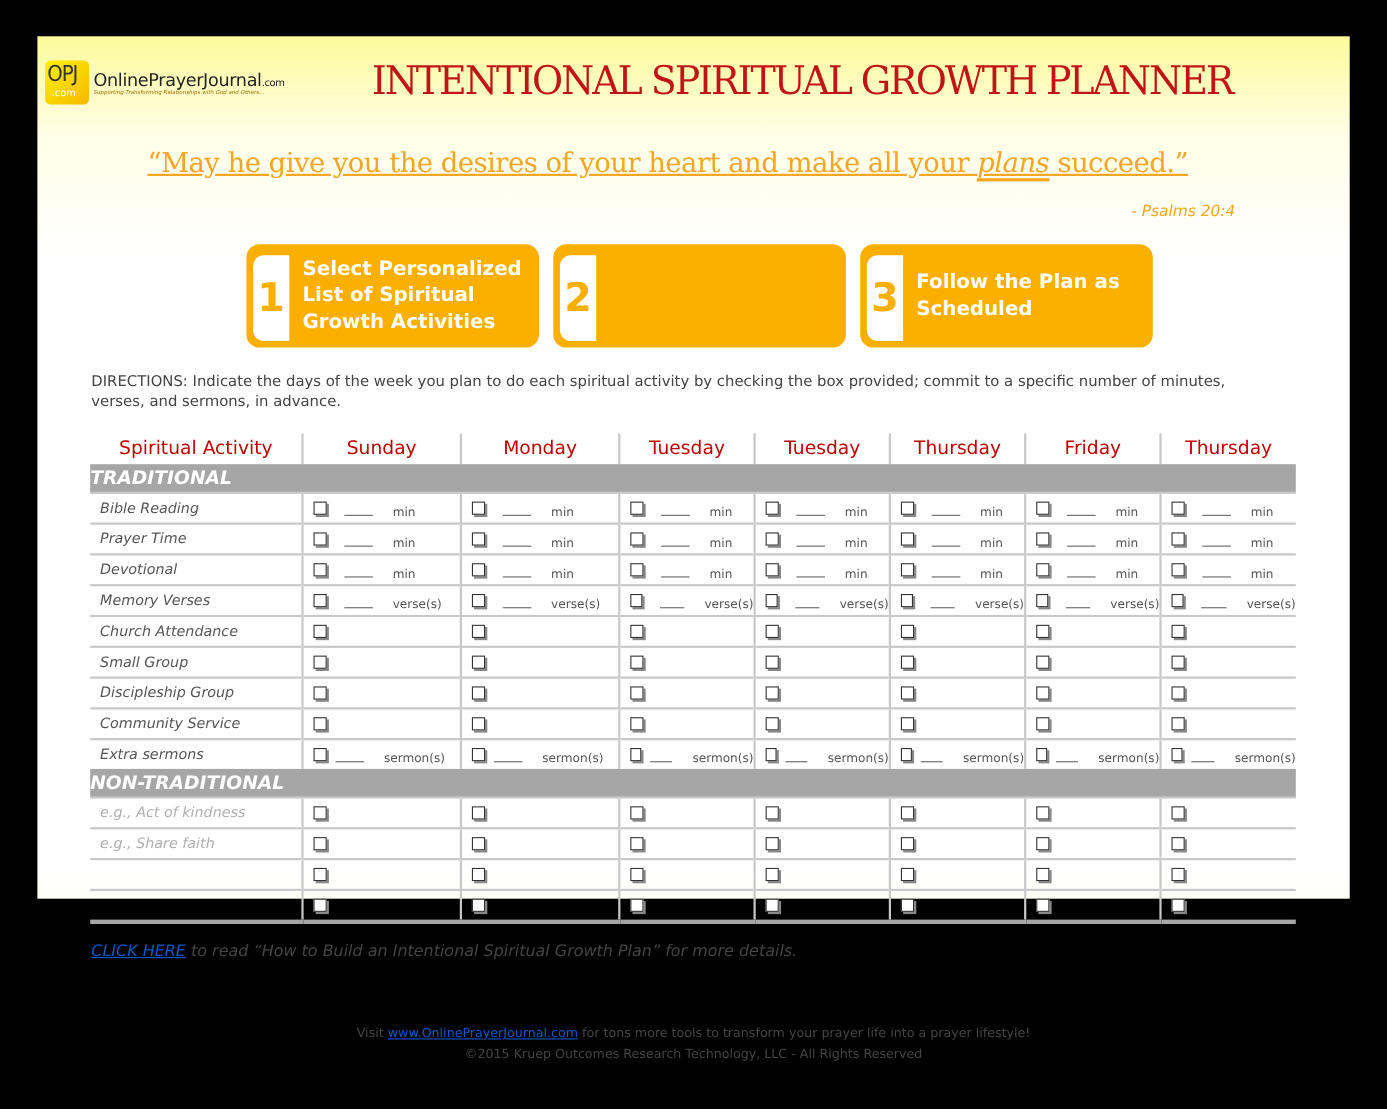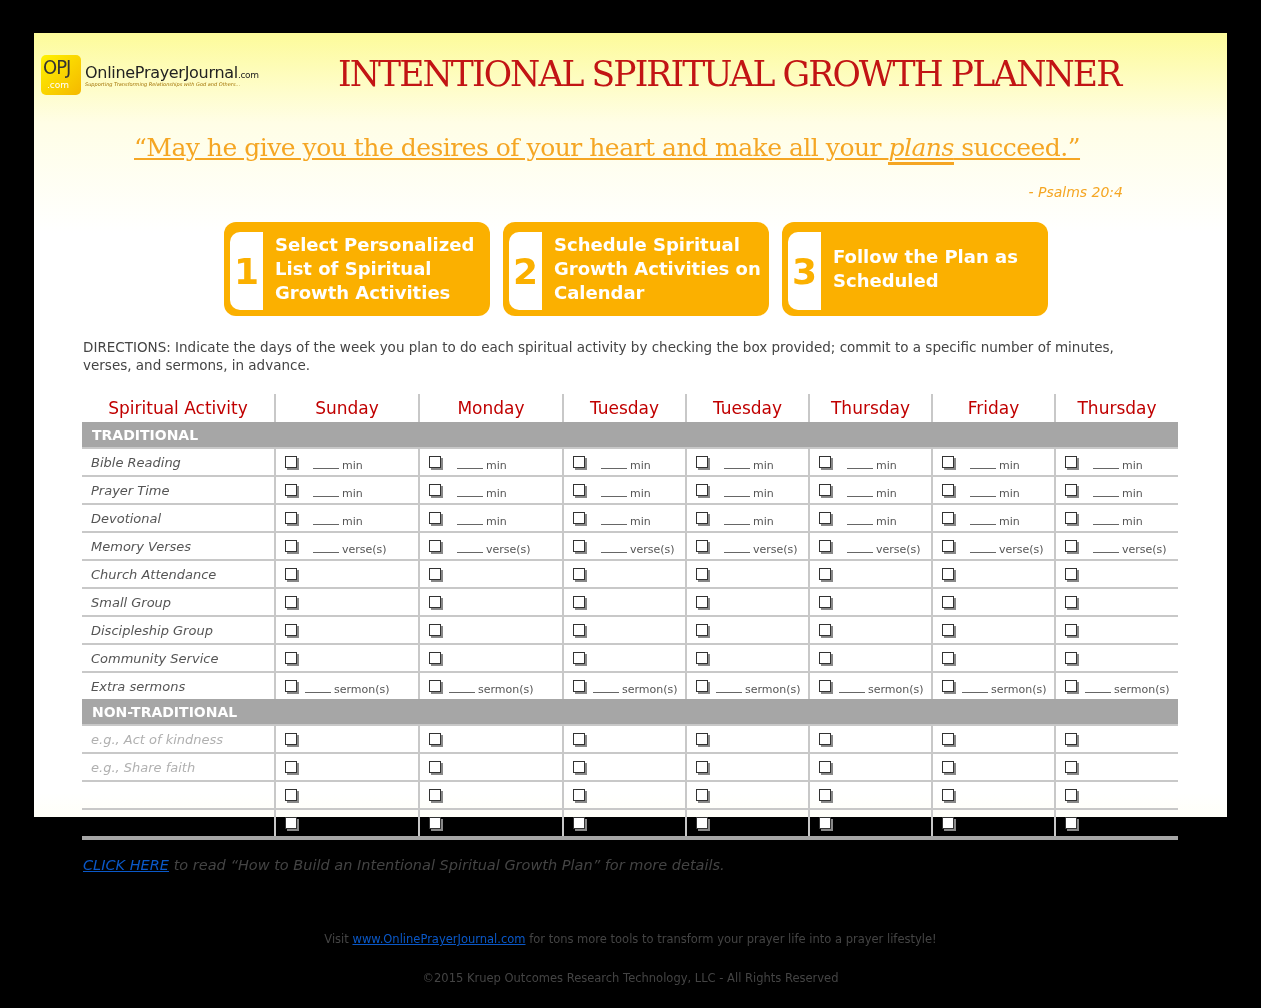--- a/index.html
+++ b/index.html
@@ -22,28 +22,28 @@
   .step { width:266px; height:94px; background:#fbb000; border-radius:12px; position:relative; }
   .step .num-tab { position:absolute; left:6px; top:10px; width:33px; height:78px; background:#fff; border-radius:10px 0 0 10px; }
   .step .num { position:absolute; left:6px; top:10px; width:33px; height:78px; display:flex; align-items:center; justify-content:center; font-size:36px; font-weight:bold; color:#fbb000; }
   .step .label { position:absolute; left:51px; top:0; height:94px; width:210px; display:flex; align-items:center; color:#fff; font-weight:bold; font-size:18px; line-height:24px; }
   .directions { position:absolute; left:49px; top:305px; width:1080px; font-size:13.5px; color:#444; line-height:18px; }
   table.grid { position:absolute; left:48px; top:361px; width:1096px; border-collapse:collapse; table-layout:fixed; }
   table.grid th { height:28px; font-weight:normal; font-size:17px; color:#c00000; border-left:2px solid #c8c8c8; text-align:center; padding:0; }
   table.grid th:first-child { border-left:none; }
   table.grid td { height:26px; padding:0; border-left:2px solid #c8c8c8; border-top:2px solid #c8c8c8; font-size:13px; }
   table.grid td:first-child { border-left:none; }
-  tr.section td { background:#a6a6a6; color:#fff; font-weight:bold; font-size:14px; padding-left:10px; height:25px; border-top:none; border-left:none; }
+  tr.section td { background:#a6a6a6; color:#fff; font-weight:bold; font-style:italic; font-size:17px; height:25px; border-top:none; border-left:none; }
   td.act { padding-left:9px !important; font-style:italic; color:#555; font-size:14.5px; }
   td.act.placeholder { color:#b0b0b0; }
   .cell { display:flex; align-items:center; padding-left:9px; }
   .cb { width:10px; height:10px; border:1.5px solid #333; box-shadow:2px 2px 0 #888; background:#fff; display:inline-block; }
   .blank { display:inline-block; width:26px; border-bottom:1px solid #666; margin-left:16px; margin-right:3px; height:12px; }
   .blank.narrow { margin-left:8px; }
-  .unit { font-size:11px; color:#555; margin-top:6px; }
+  .unit { font-size:11px; color:#555; margin-top:6px;margin-left:15px; }
   tr.last td { border-bottom:4px solid #a6a6a6; }
   .more { position:absolute; left:49px; top:824px; font-size:14.5px; font-style:italic; color:#444; }
   .more a { color:#0a58c8; text-decoration:underline; }
   .footer { position:absolute; left:0; width:1193px; text-align:center; font-size:11.5px; color:#444; }
   .footer a { color:#0a58c8; text-decoration:underline; }
 </style>
 </head>
 <body>
 
 <div class="page">
@@ -66,21 +66,20 @@
 
   <div class="steps">
     <div class="step">
       <div class="num-tab"></div>
       <div class="num">1</div>
       <div class="label">Select Personalized List of Spiritual Growth Activities</div>
     </div>
     <div class="step">
       <div class="num-tab"></div>
       <div class="num">2</div>
-      <div class="label">Schedule Spiritual Growth Activities on Calendar</div>
     </div>
     <div class="step">
       <div class="num-tab"></div>
       <div class="num">3</div>
       <div class="label">Follow the Plan as Scheduled</div>
     </div>
   </div>
 
   <div class="directions">DIRECTIONS: Indicate the days of the week you plan to do each spiritual activity by checking the box provided; commit to a specific number of minutes, verses, and sermons, in advance.</div>
 
@@ -677,14 +676,14 @@
               <span class="cb"></span>
             </div>
           </td>
         </tr>
       </tbody>
   </table>
 
   <div class="more"><a>CLICK HERE</a><span> to read “How to Build an Intentional Spiritual Growth Plan” for more details.</span></div>
 
   <div class="footer" style="top:899px;"><span>Visit </span><a>www.OnlinePrayerJournal.com</a><span> for tons more tools to transform your prayer life into a prayer lifestyle!</span></div>
-  <div class="footer" style="top:918px;margin-top:20px;">©2015 Kruep Outcomes Research Technology, LLC - All Rights Reserved</div>
+  <div class="footer" style="top:918px;">©2015 Kruep Outcomes Research Technology, LLC - All Rights Reserved</div>
 </div>
 
 </body></html>

